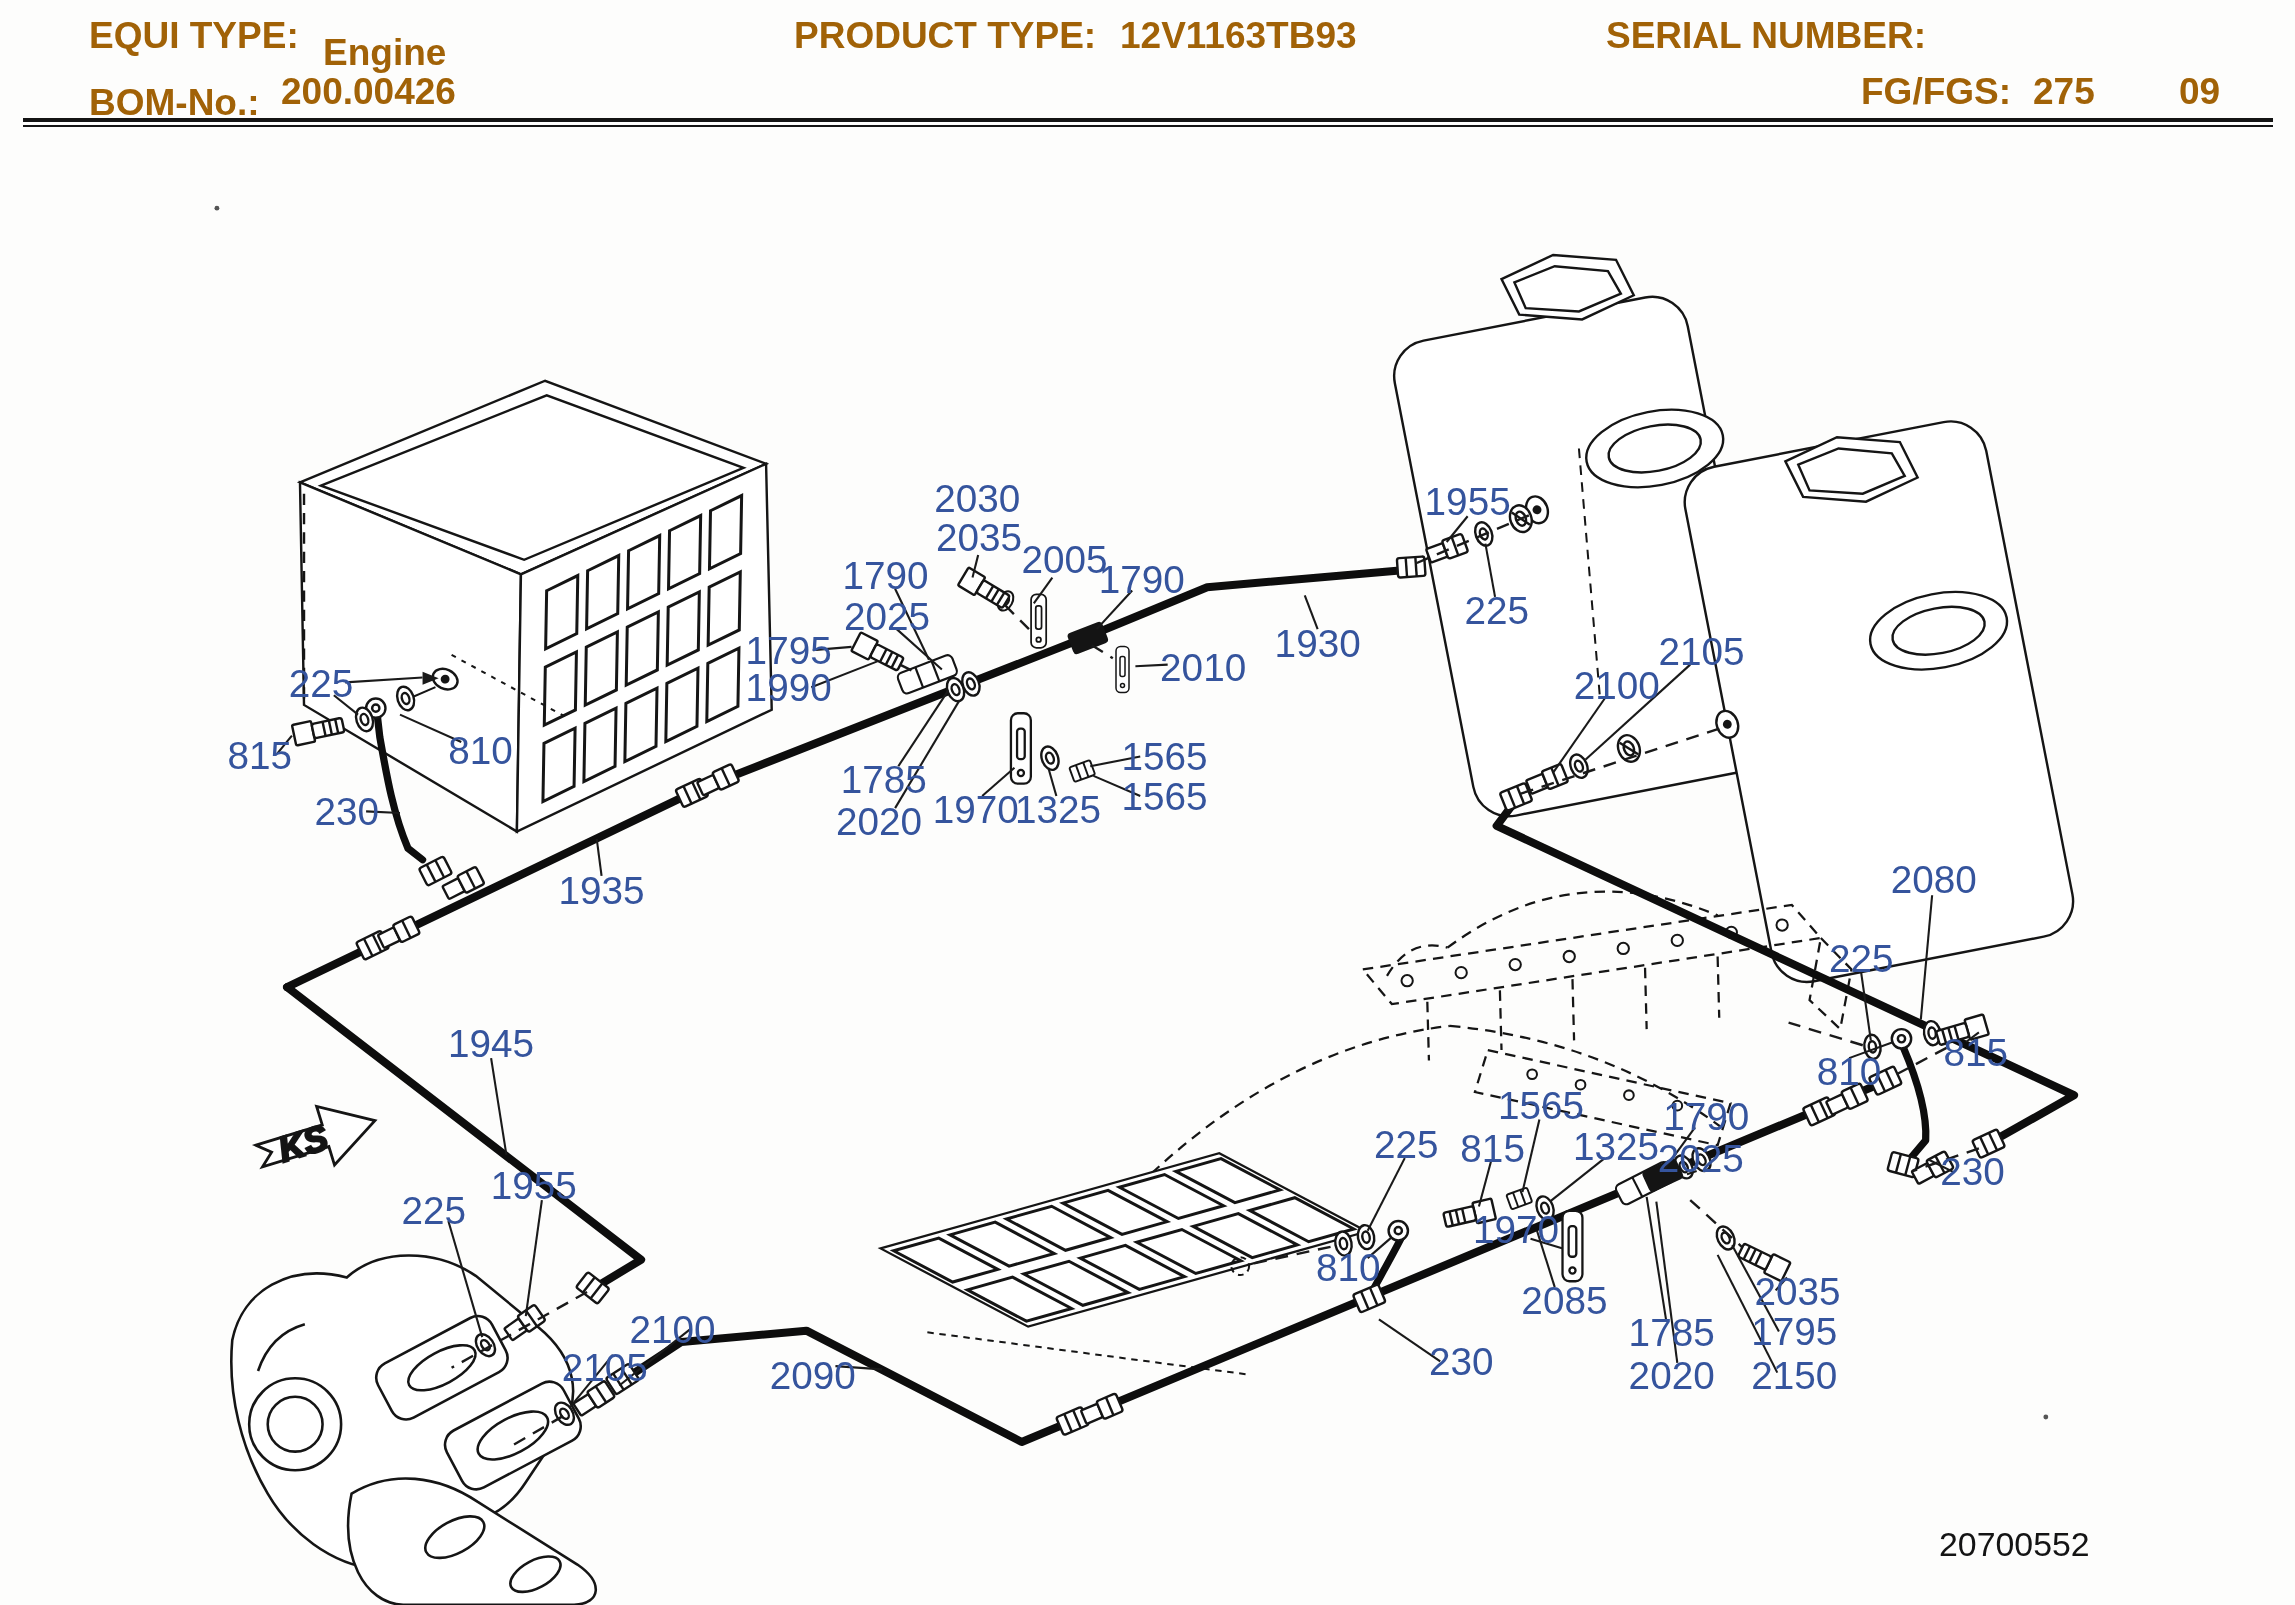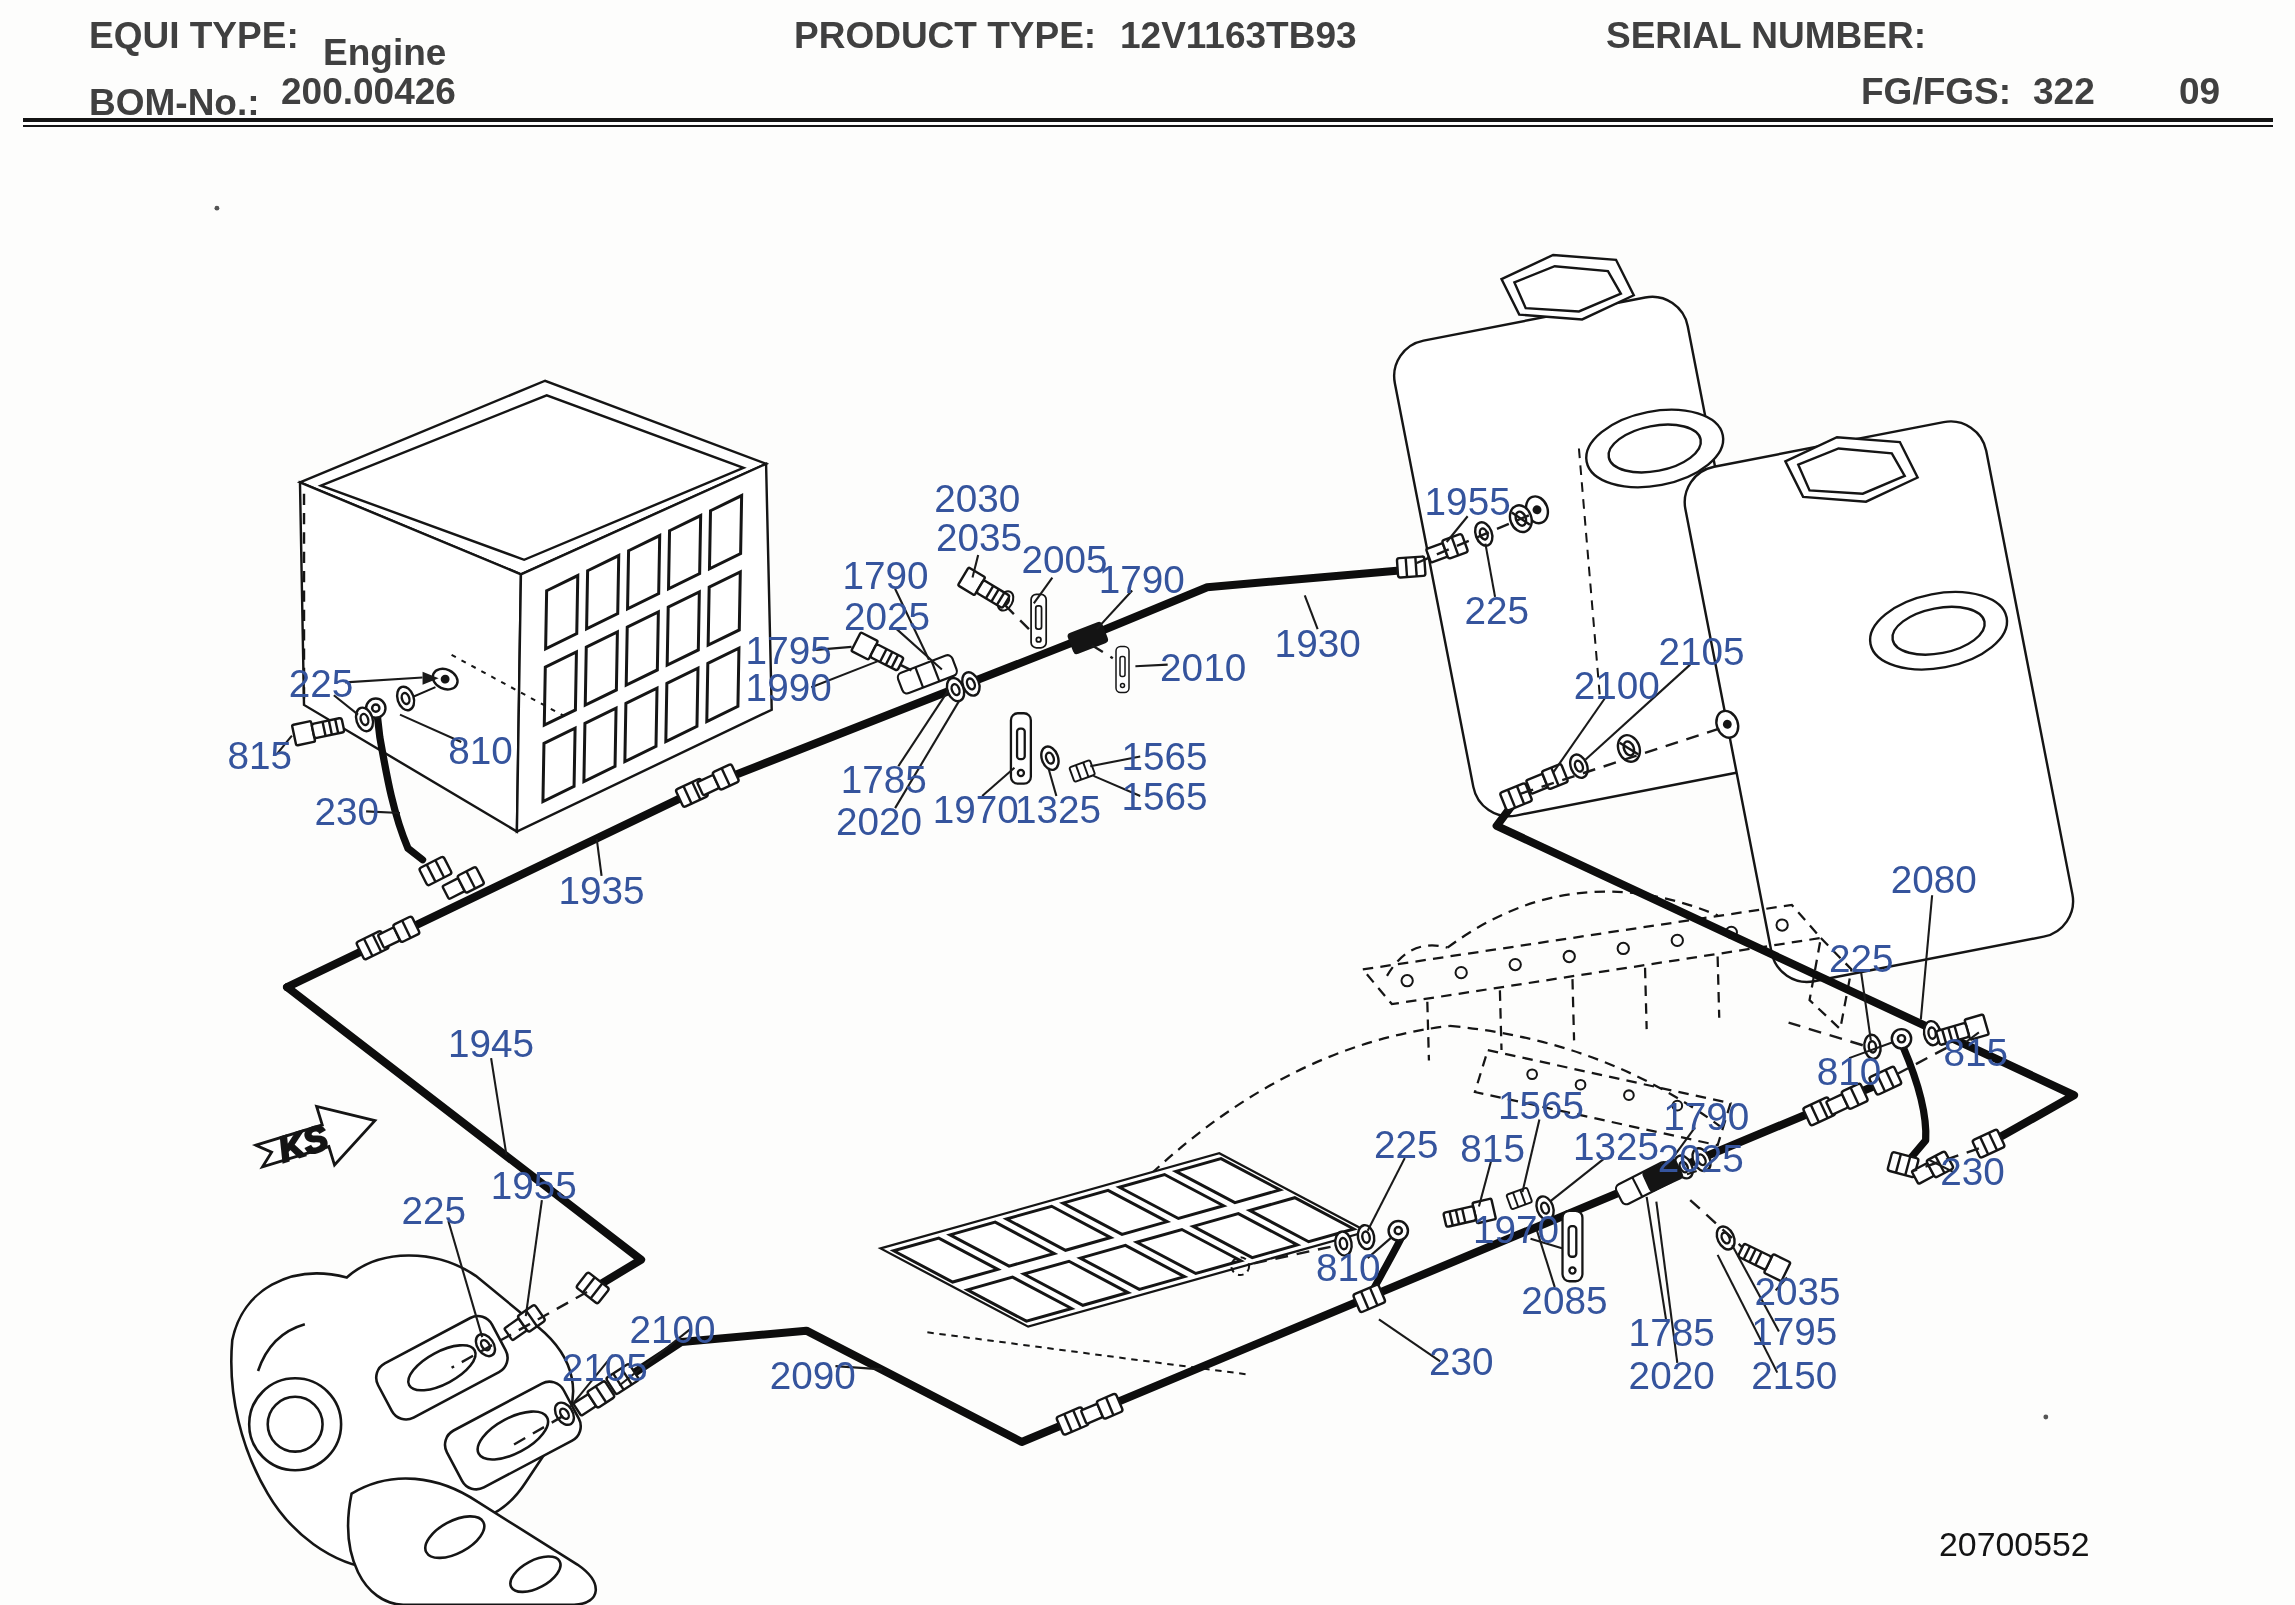--- a/index.html
+++ b/index.html
@@ -1,19 +1,19 @@
 <!DOCTYPE html>
 <html style="--callout-blue: #35549D;font-size:13px"><head>
 <meta charset="utf-8">
 <style>
   html,body{margin:0;padding:0;background:#f4f3f1;}
   #page{position:relative;width:2295px;height:1605px;background:#fdfdfc;overflow:hidden;
         font-family:"Liberation Sans",sans-serif;}
   
-  .hdr{position:absolute;color:#404040;font-weight:bold;font-size:37px;white-space:nowrap;
+  .hdr{position:absolute;color:#a16207;font-weight:bold;font-size:37px;white-space:nowrap;
        letter-spacing:0px;text-align:right;}
   #hdr-rule1{position:absolute;left:22.6px;top:118px;width:2250px;height:4px;background:#141414;}
   #hdr-rule2{position:absolute;left:22.6px;top:125px;width:2250px;height:1.6px;background:#141414;}
   
   #diagram{position:absolute;left:0;top:0;width:2295px;height:1605px;}
   .callout{font-size:48px;fill:var(--callout-blue,#35549D);text-anchor:middle;
            dominant-baseline:central;font-family:"Liberation Sans",sans-serif;}
   .draw-no{font-size:42px;fill:#141414;text-anchor:middle;dominant-baseline:central;
            font-family:"Liberation Sans",sans-serif;}
   .ks-text{font-size:44px;font-weight:bold;font-style:italic;fill:#141414;
@@ -25,21 +25,21 @@
 <div id="page">
 
   <div class="hdr" style="left:89px;top:14.5px">EQUI TYPE:</div>
   <div class="hdr" style="left:323px;top:32px">Engine</div>
   <div class="hdr" style="left:794px;top:14.5px">PRODUCT TYPE:</div>
   <div class="hdr" style="left:1120px;top:14.5px">12V1163TB93</div>
   <div class="hdr" style="left:1606px;top:14.5px">SERIAL NUMBER:</div>
   <div class="hdr" style="left:89px;top:82px">BOM-No.:</div>
   <div class="hdr" style="left:281px;top:71px">200.00426</div>
   <div class="hdr" style="left:1861px;top:71px">FG/FGS:</div>
-  <div class="hdr" style="left:2033px;top:71px">322</div>
+  <div class="hdr" style="left:2033px;top:71px">275</div>
   <div class="hdr" style="left:2179px;top:71px">09</div>
   <div id="hdr-rule1"></div>
   <div id="hdr-rule2"></div>
 
   <svg id="diagram" viewBox="0 0 2846 1990">
     <defs>
       <g id="g-nut" fill="#fff" stroke="#151515" stroke-width="3">
         <rect x="-17" y="-12" width="34" height="24" rx="3"></rect>
         <line x1="-6" y1="-12" x2="-6" y2="12"></line>
           <line x1="6" y1="-12" x2="6" y2="12"></line>

